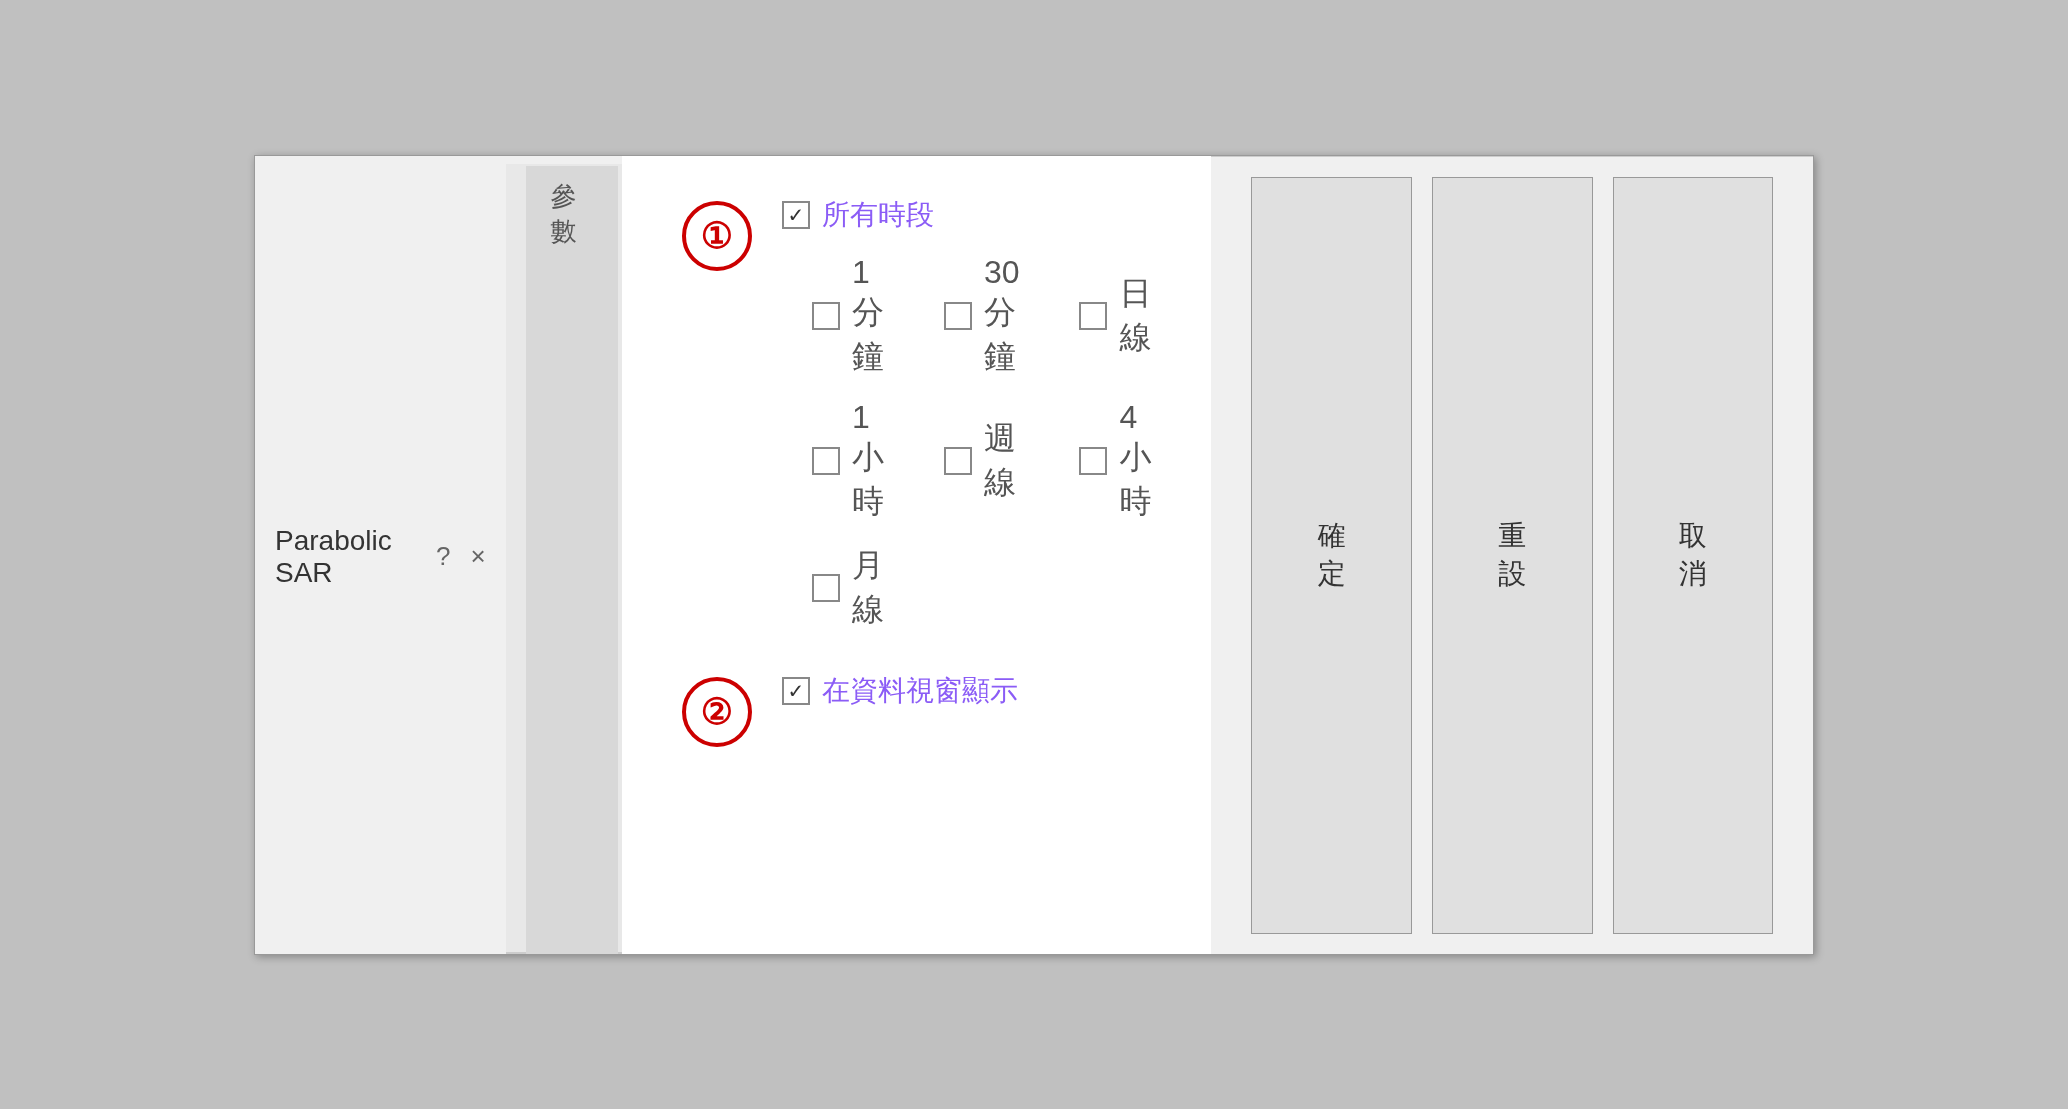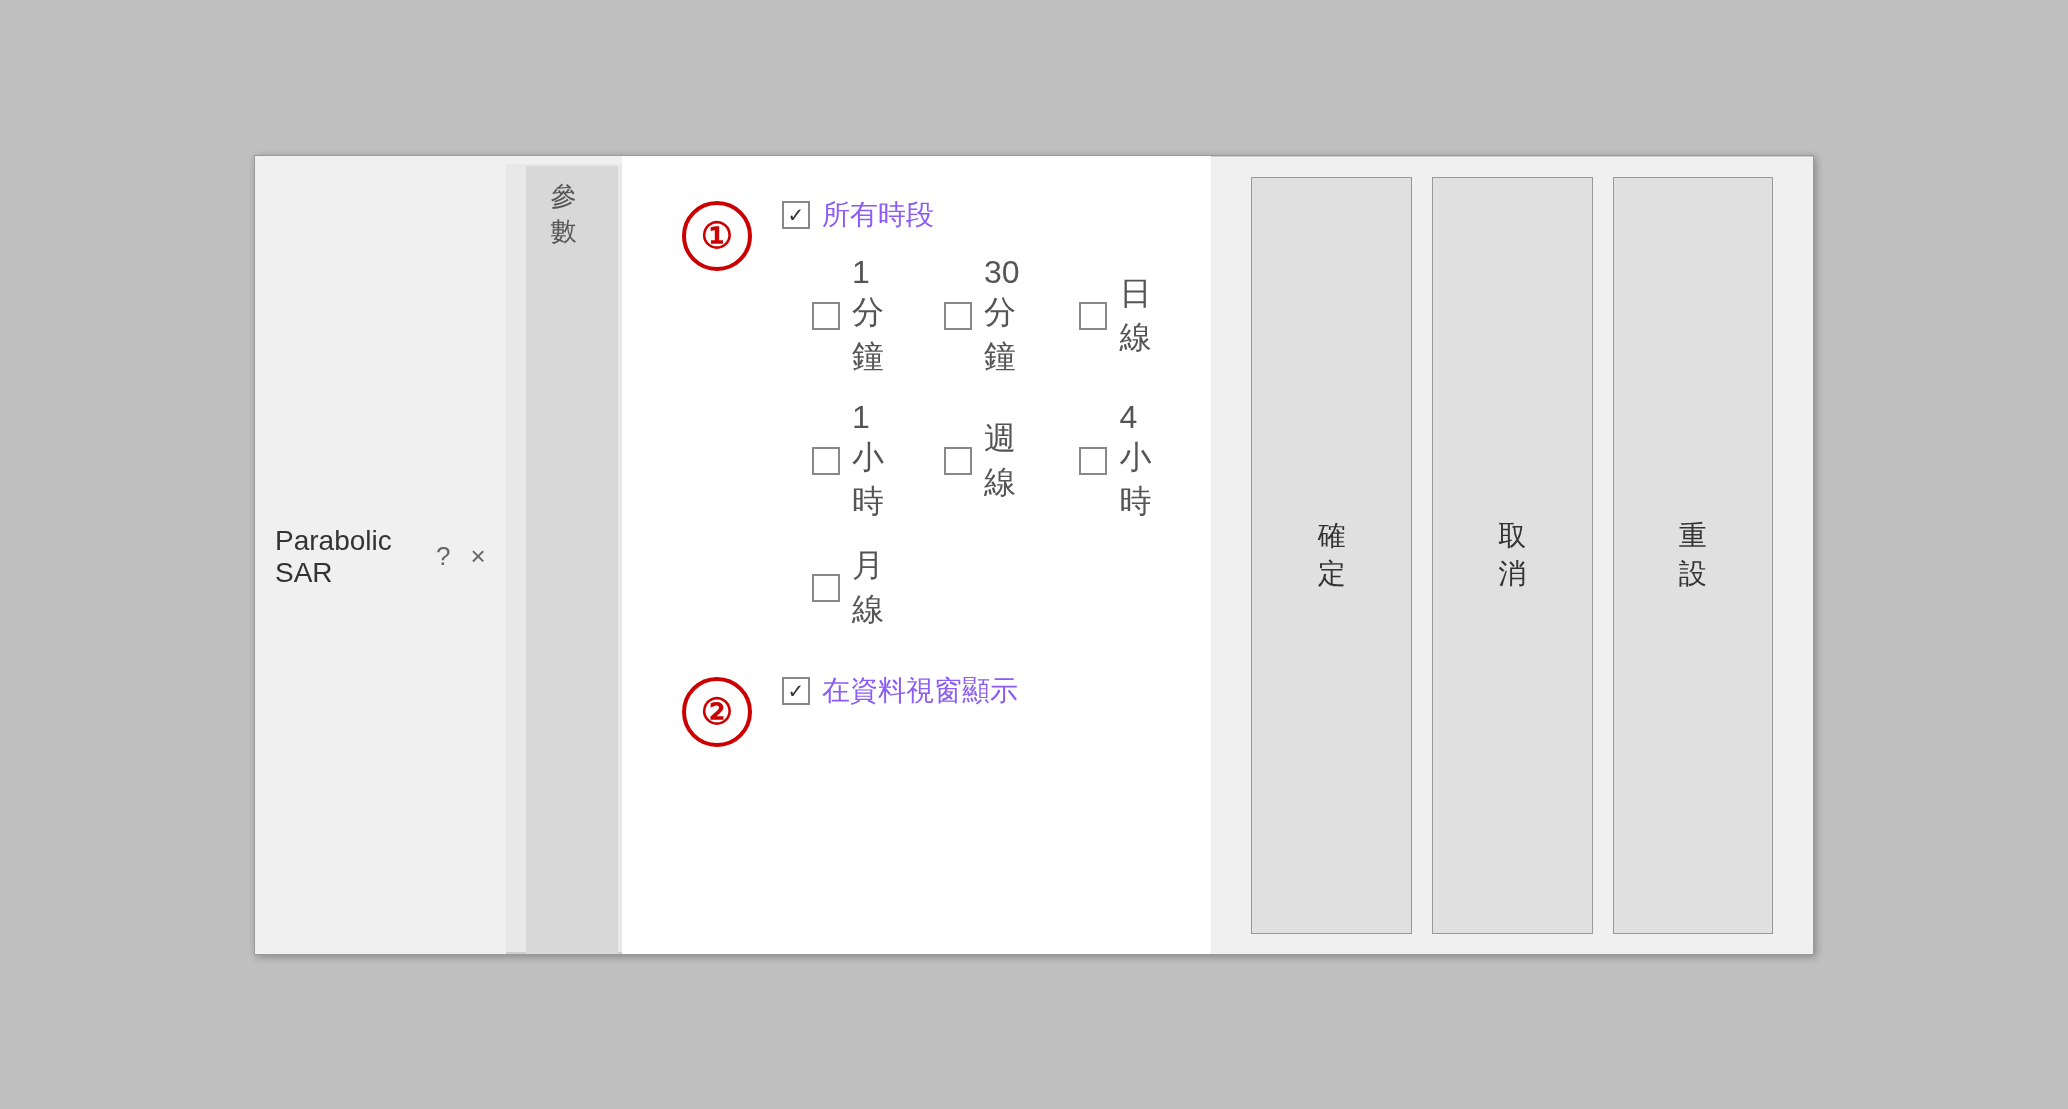--- a/index.html
+++ b/index.html
@@ -268,16 +268,16 @@
             <span>在資料視窗顯示</span>
           </label>
         </div>
       </div>
     </div>
 
   </div>
 
   <div class="footer">
     <button class="footer-btn">確定</button>
+    <button class="footer-btn">重設</button>
     <button class="footer-btn">取消</button>
-    <button class="footer-btn">重設</button>
   </div>
 </div>
 
 </body></html>

